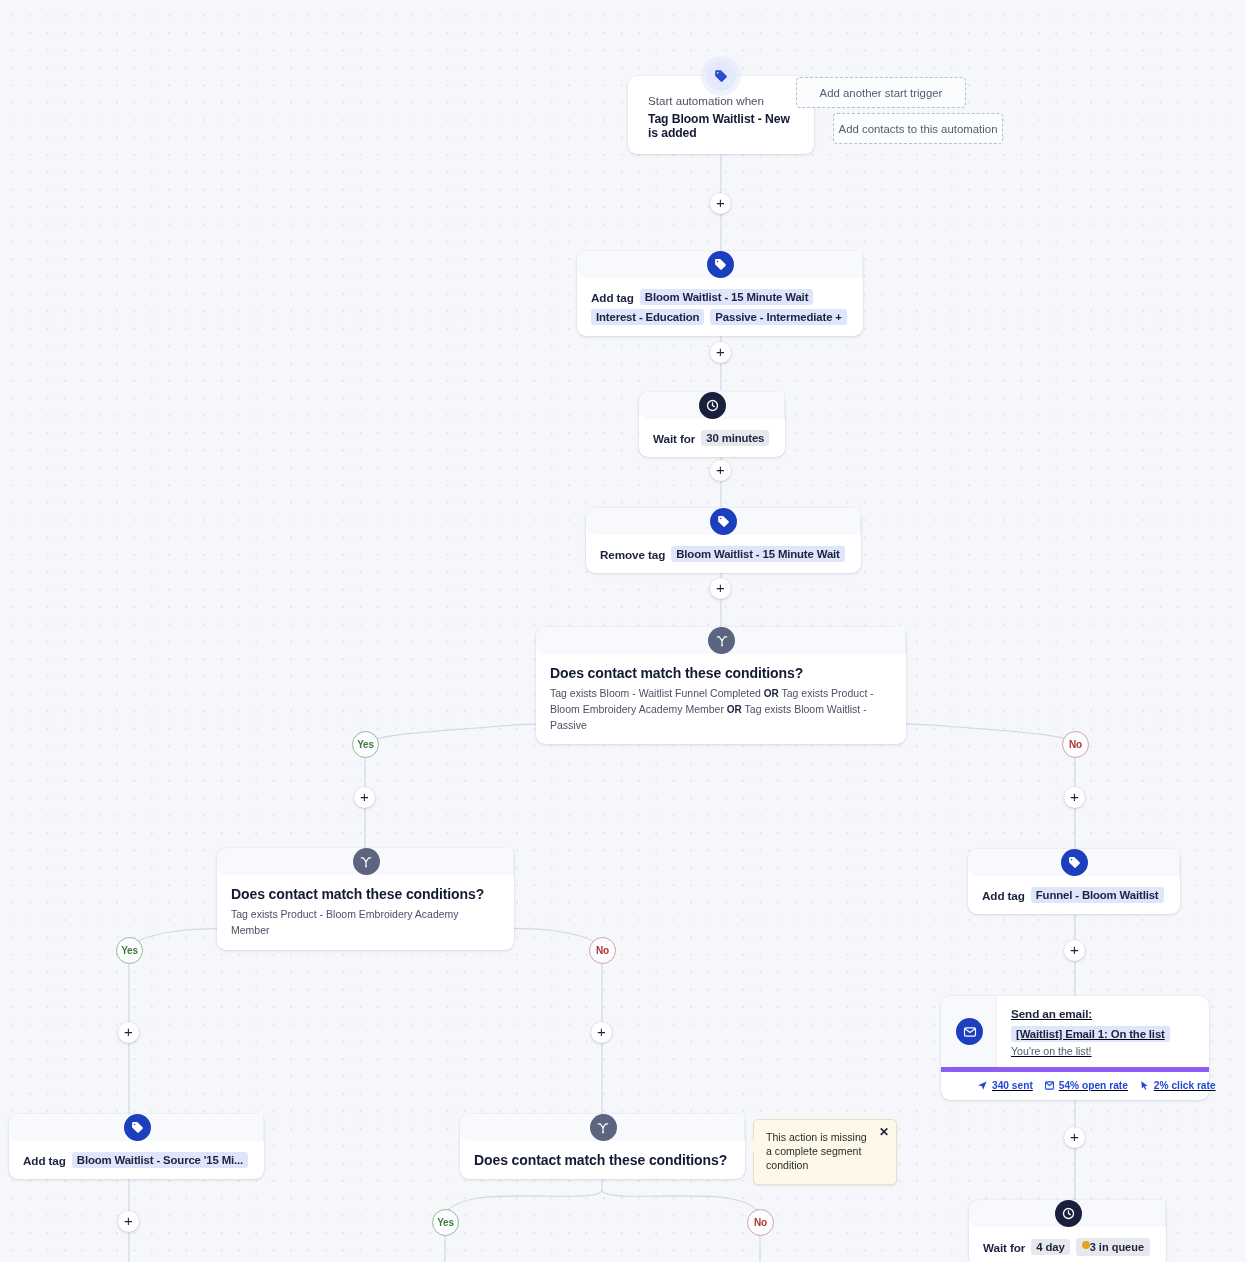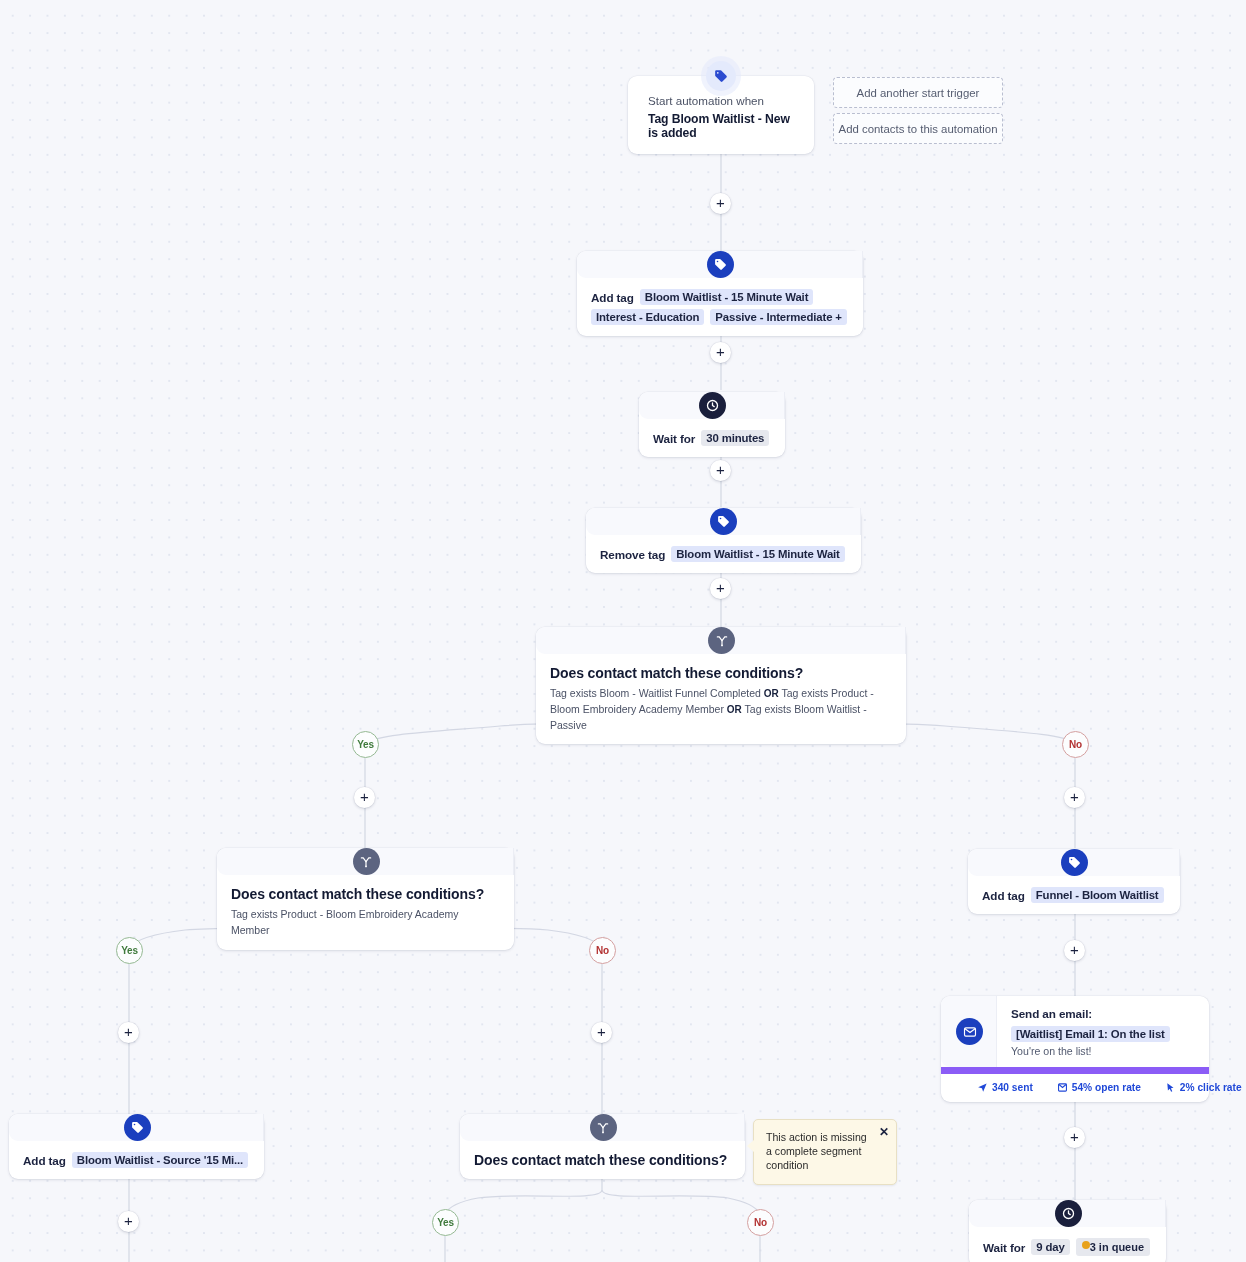--- a/index.html
+++ b/index.html
@@ -158,26 +158,26 @@
   .branch.no  { border: 1px solid #d4a0a0; color: #b23232; }
 
   
   .cond-title { font-size: 14px; font-weight: bold; color: #131a33; letter-spacing: -.1px; }
   .cond-text {
     font-size: 10.5px; color: #4a5165; line-height: 1.5; margin-top: 5px;
   }
   .cond-text b { color: #17203c; font-size: 10px; }
 
   
-  .email-node { flex-direction: column; width: 268px; }
+  .email-node { flex-direction: column; width: 268px; text-decoration: underline; }
   .email-main { display: flex; align-items: stretch; }
   .email-stats {
-    display: flex; align-items: center; gap: 24px;
+    display: flex; align-items: center; gap: 11px;
     padding: 8px 0 9px 36px;
-    border-top: 7px solid #8b5cf6;
+    border-top: 5px solid #8b5cf6;
   }
   .stat { display: flex; align-items: center; gap: 4px; font-size: 10.2px; font-weight: bold; color: #2048d8; white-space: nowrap; }
   .stat svg { display: block; }
 
   
   .queue-pill {
     display: inline-flex; align-items: flex-start; 
     background: #e6e8ee; border-radius: 3px; padding: 3px 6px;
     font-size: 11px; font-weight: bold; color: #1c2340;
   }
@@ -269,21 +269,21 @@
   <div class="trigger-node" style="left:628px; top:76px; width:186px;">
     <div class="trigger-badge">
       <svg width="14" height="14" viewBox="0 0 24 24" fill="#2b4bd0">
         <path d="M21.4 11.6 12.4 2.6a2 2 0 0 0-1.4-.6H4a2 2 0 0 0-2 2v7a2 2 0 0 0 .6 1.4l9 9a2 2 0 0 0 2.8 0l7-7a2 2 0 0 0 0-2.8zM6.5 8A1.5 1.5 0 1 1 8 6.5 1.5 1.5 0 0 1 6.5 8z"></path>
       </svg>
     </div>
     <div class="t1">Start automation when</div>
     <div class="t2">Tag Bloom Waitlist - New is added</div>
   </div>
 
-  <div class="ghost-btn" style="left:833px; top:77px; width:170px; height:31px;text-align:center;">
+  <div class="ghost-btn" style="left:796px; top:77px; width:170px; height:31px;text-align:center;">
     <span>Add another start trigger</span>
   </div>
   <div class="ghost-btn" style="left:833px; top:113px; width:170px; height:31px;text-align:right;">
     <span>Add contacts to this automation</span>
   </div>
 
   <div class="plus" style="left:710px; top:193px;">
     <span>+</span>
     </div>
   <div class="plus" style="left:710px; top:342px;">
@@ -538,21 +538,21 @@
       <div class="ibadge navy">
         <svg width="15" height="15" viewBox="0 0 24 24" fill="none" stroke="#fff" stroke-width="2.1">
           <circle cx="12" cy="12" r="8"></circle>
             <path d="M12 7.8V12l2.7 1.8" stroke-linecap="round"></path>
         </svg>
       </div>
     </div>
     <div class="node-body">
       <div class="row-line">
         <span class="lbl-strong">Wait for</span>
-        <span class="chip grey">9 day</span>
+        <span class="chip grey">4 day</span>
         <span class="queue-pill">
           <span class="queue-dot"></span>
           <span>3 in queue</span>
         </span>
       </div>
     </div>
   </div>
 
 </div>
 

